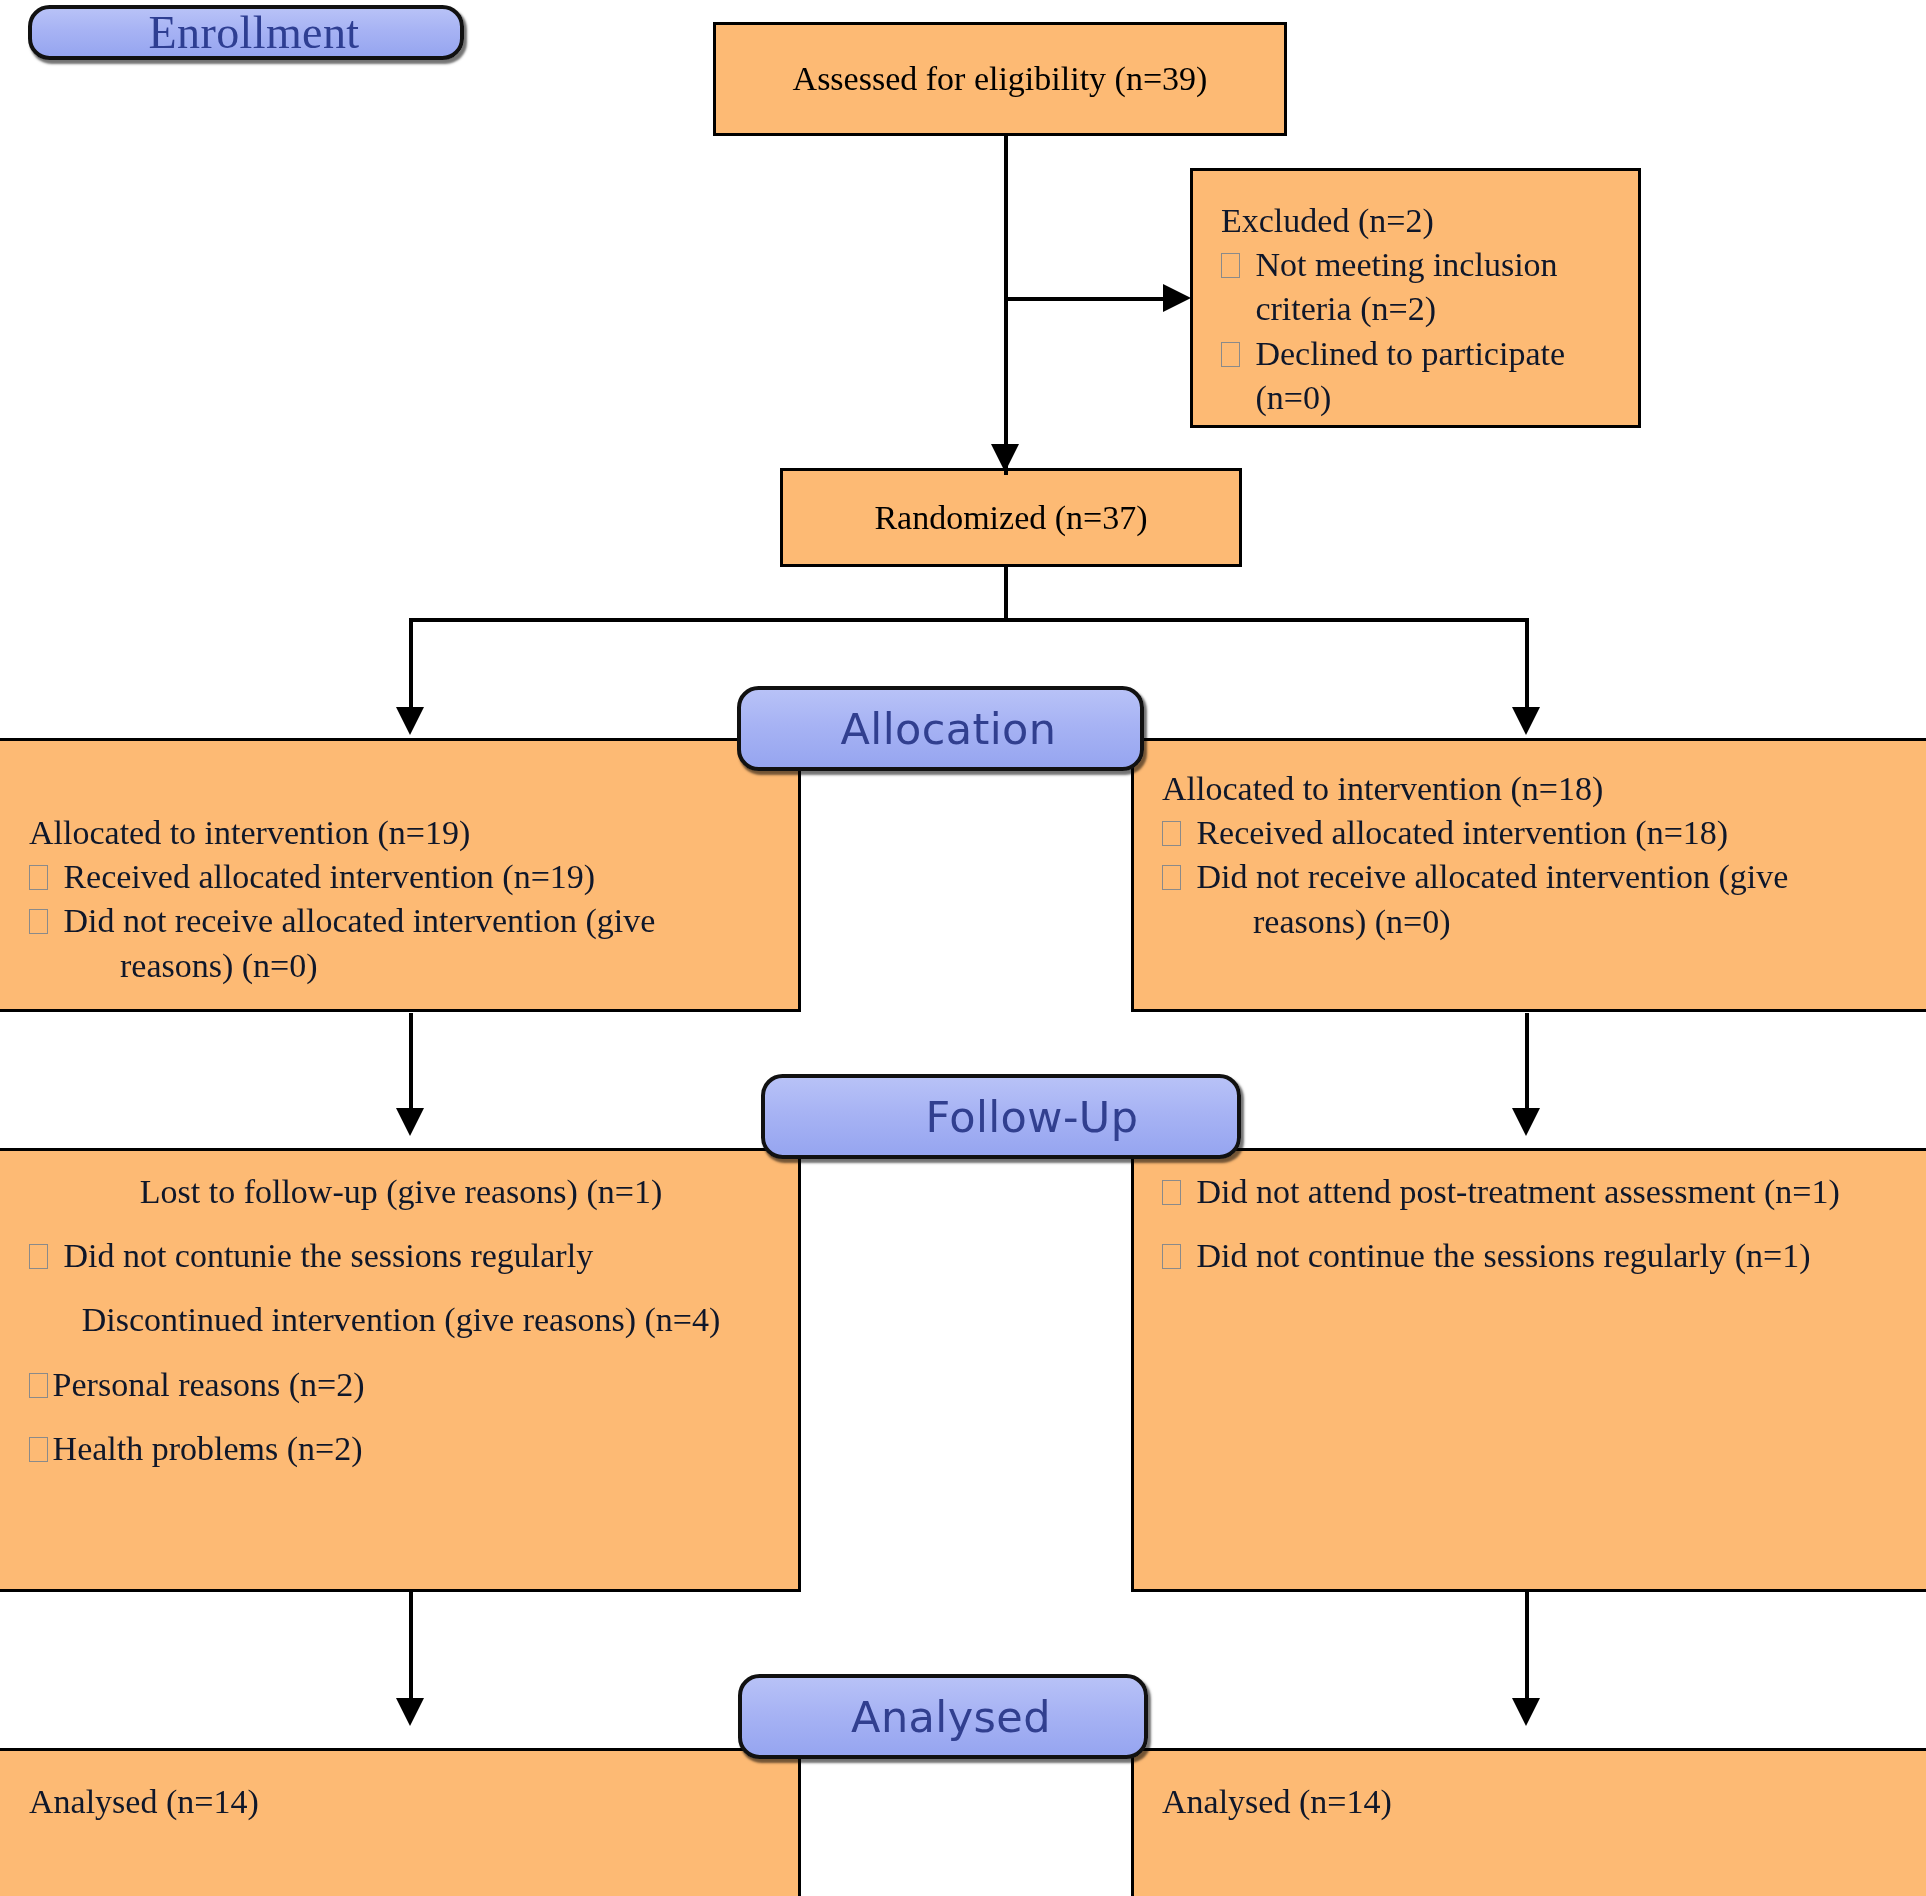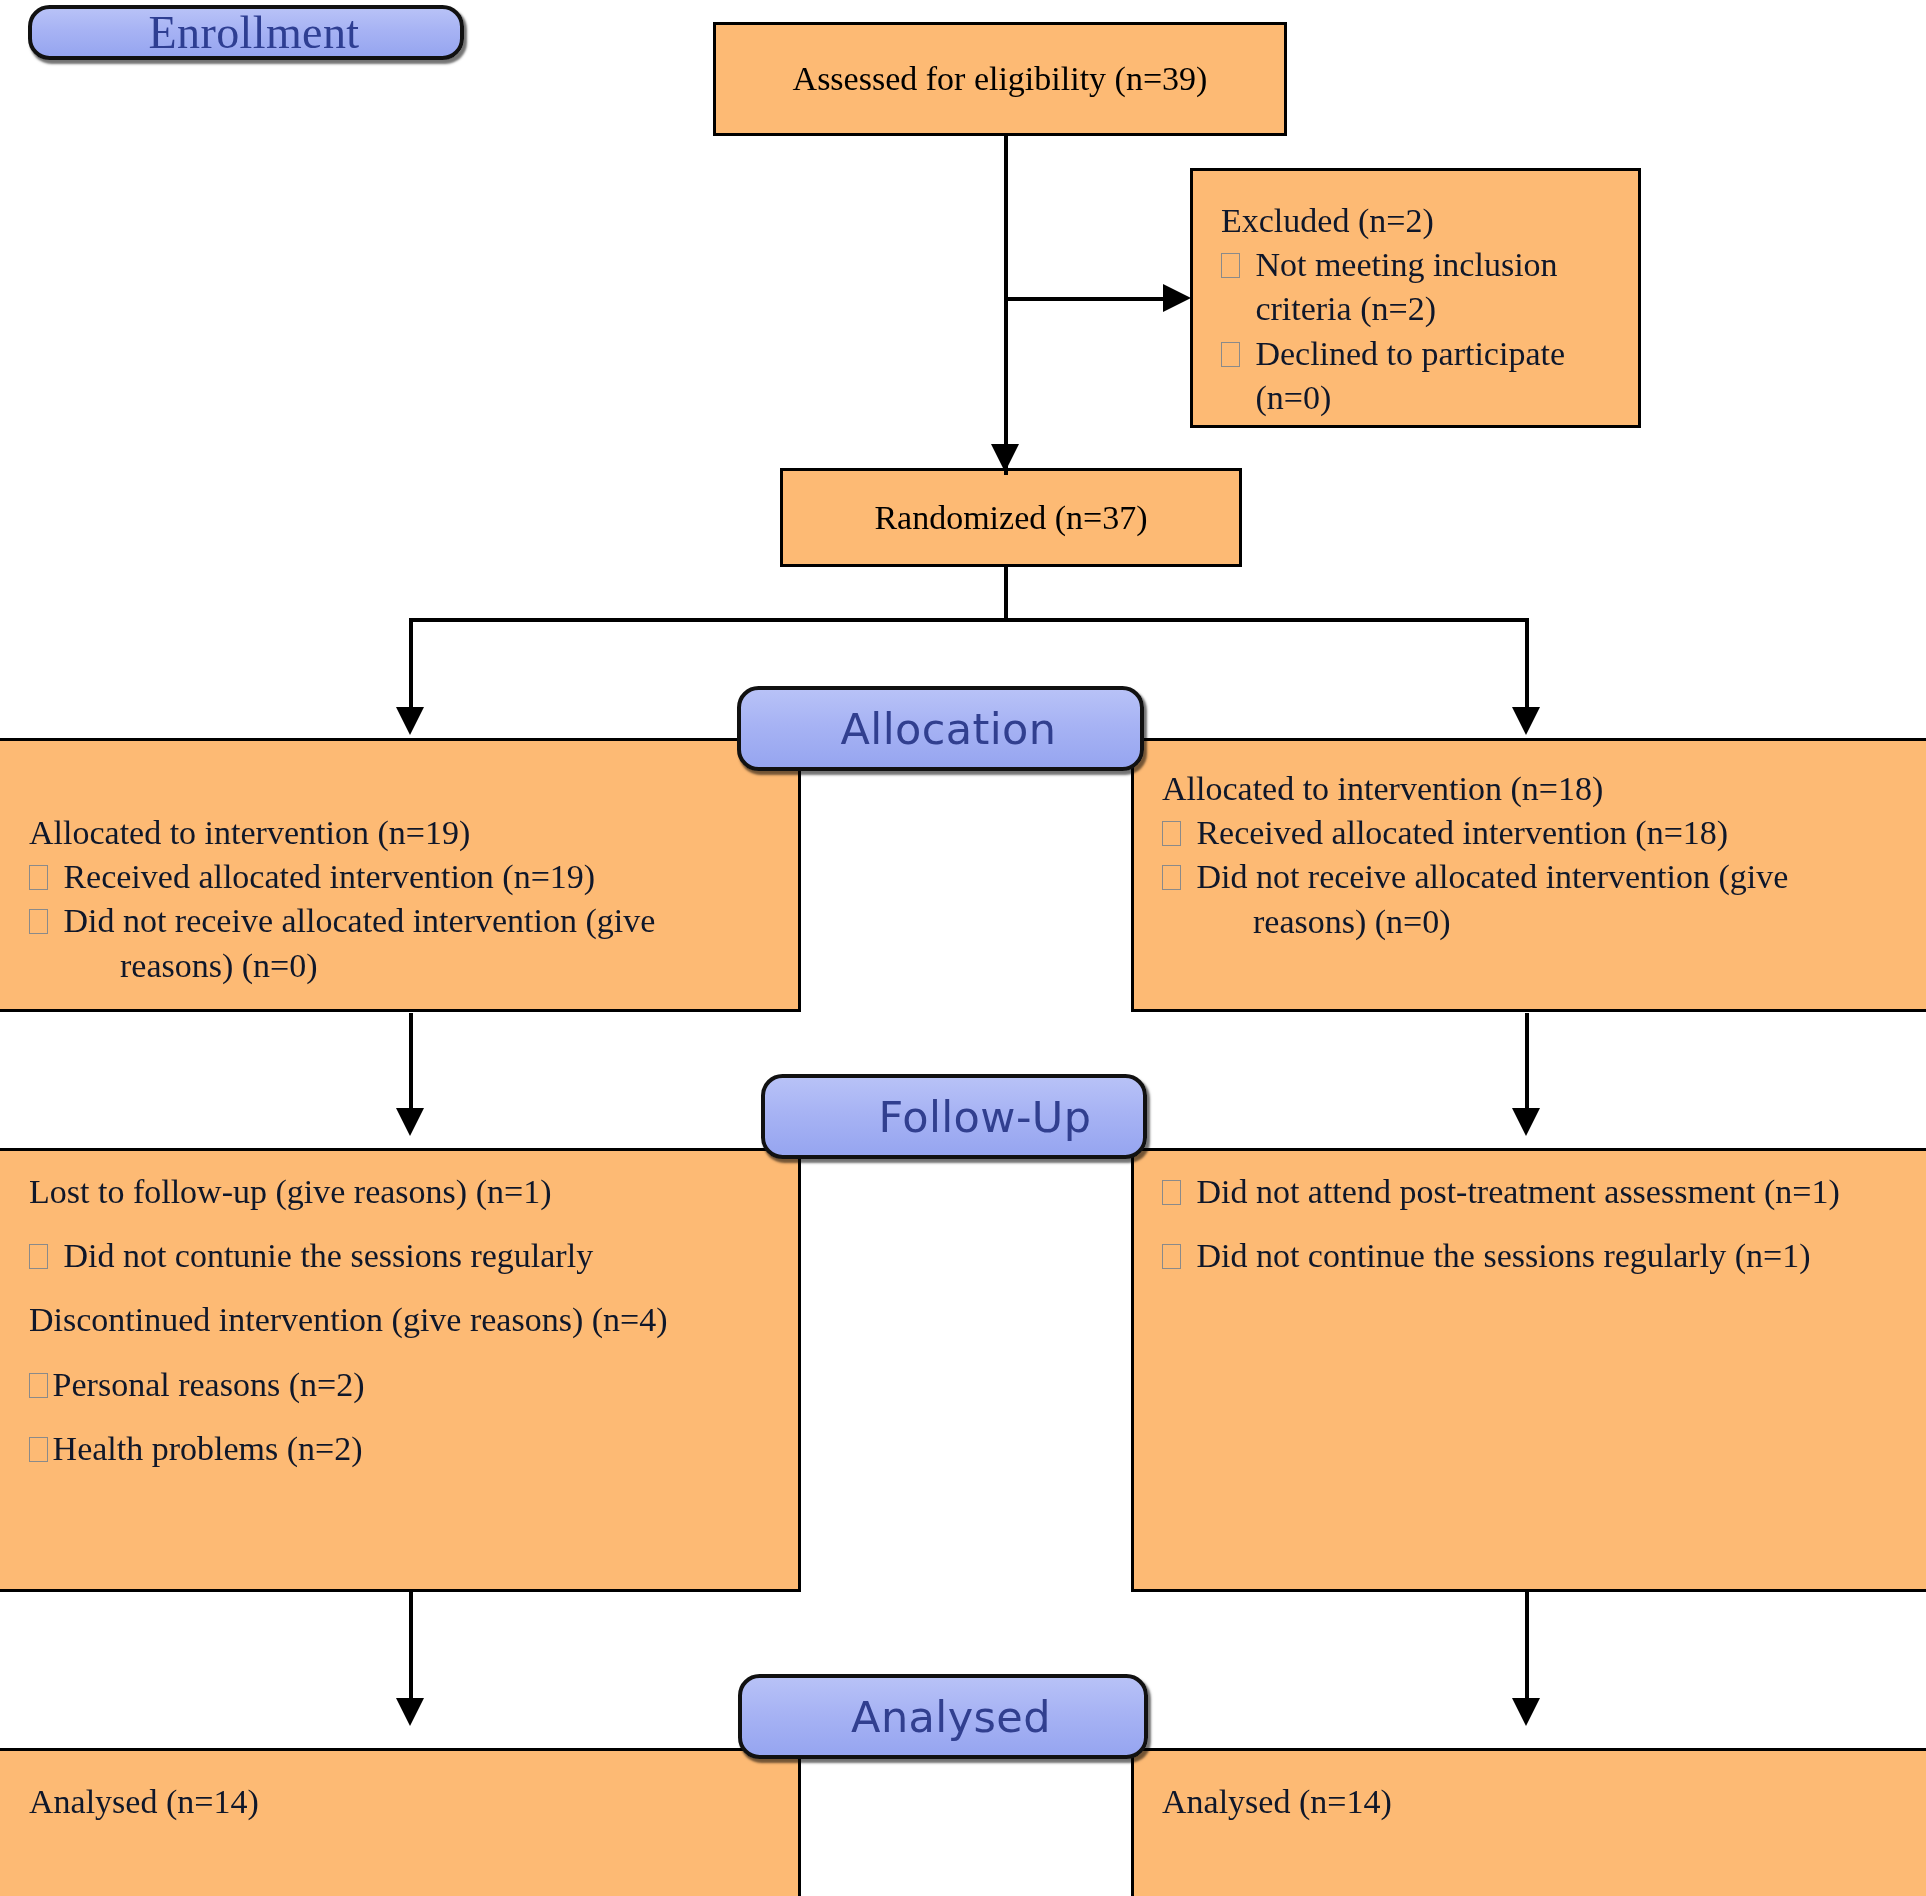--- a/index.html
+++ b/index.html
@@ -60,21 +60,21 @@
     width: 17px;
     height: 23px;
     border: 1.5px solid #8a8a8a;
     margin-right: 15.4px;
     margin-top: 10px;
     background: transparent;
   }
   .bullet-box.tight { margin-right: 4.6px; }
   .bullet-text { display: inline-block; }
   .indent-cont { display:block; padding-left: 91px; white-space: nowrap; }
-  .spaced > .line, .spaced > .bullet-line { margin-bottom: 20px; }
+  .spaced > .line, .spaced > .bullet-line { margin-bottom: 20px; text-align: center; }
 
   
   .banner {
     position: absolute;
     box-sizing: border-box;
     border: 4.6px solid #111111;
     border-radius: 21.6px;
     background: linear-gradient(180deg, #b8c2f7 0%, #a7b3f4 45%, #96a5f0 100%);
     box-shadow: 2.3px 3.1px 2.3px rgba(0,0,0,0.55);
     display: flex;
@@ -199,21 +199,21 @@
       <span class="bullet-text">Did not receive allocated intervention (give</span>
     </span>
     <span class="indent-cont">reasons) (n=0)</span>
   </div>
 
   <div class="vline" style="left:409px; top:1013px; height:100px;"></div>
   <div class="arrow-down" style="left:396px; top:1108px;"></div>
   <div class="vline" style="left:1525px; top:1013px; height:100px;"></div>
   <div class="arrow-down" style="left:1512px; top:1108px;"></div>
 
-  <div class="banner" style="left:761px; top:1074px; width:386px; height:85px;padding-left:46px;">
+  <div class="banner" style="left:761px; top:1074px; width:480px; height:85px;padding-left:46px;">
     <span class="banner-label">Follow-Up</span>
   </div>
 
   <div class="box" style="left:-3.9px; top:1148px; width:805px; height:444px;"></div>
   <div class="blk spaced" style="left:29px; top:1170px; width:744px;">
     <span class="line">Lost to follow-up (give reasons) (n=1)</span>
     <span class="bullet-line">
       <span class="bullet-box"></span>
       <span class="bullet-text">Did not contunie the sessions regularly</span>
     </span>

